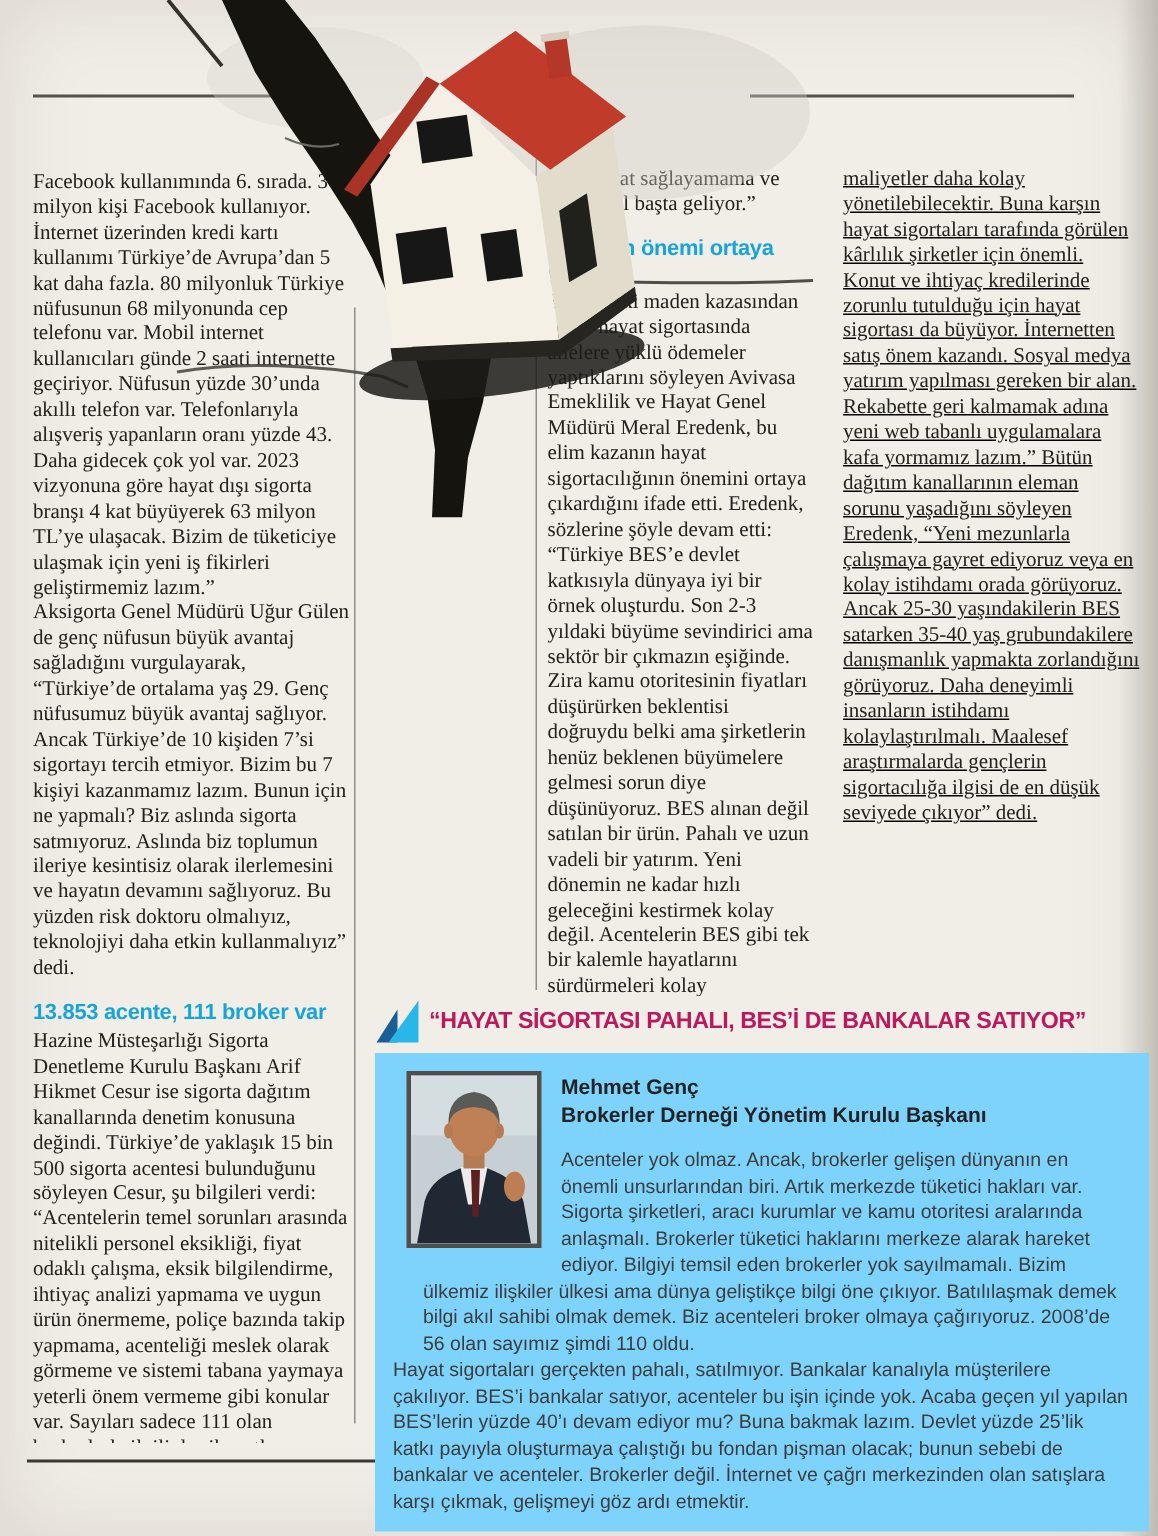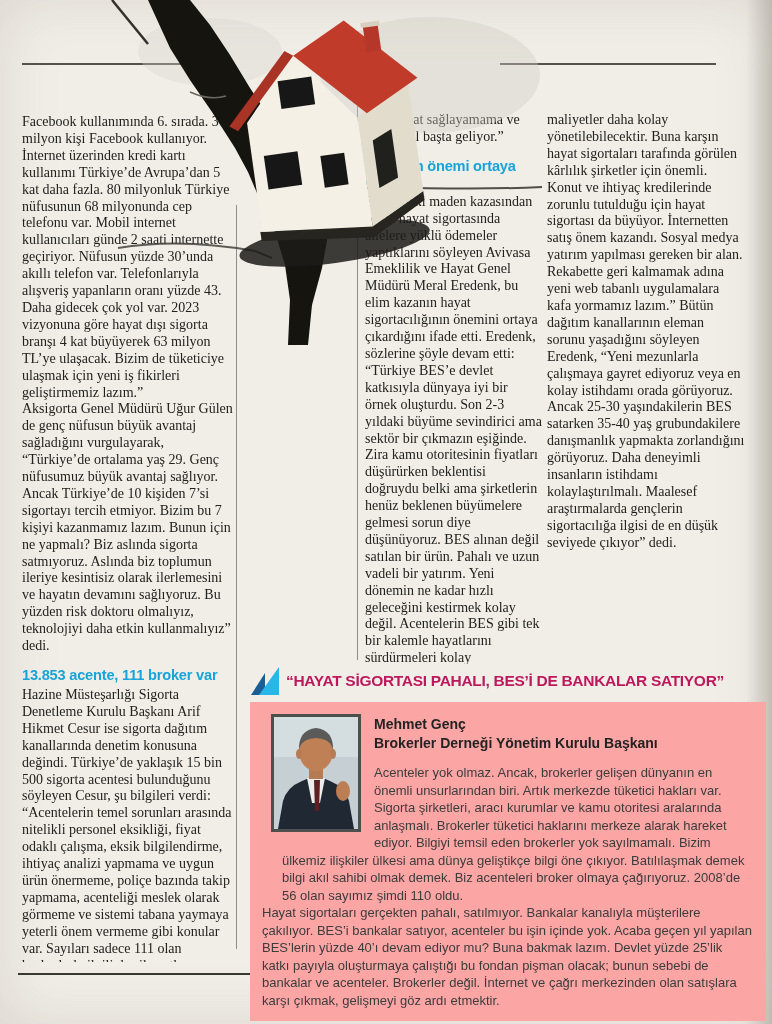--- a/index.html
+++ b/index.html
@@ -24,41 +24,41 @@
 
   
   .colrule{position:absolute; width:1px; background:#8f8d89;}
   #rule1{left:236px; top:205px; height:744px;}
   #rule2{left:357px; top:106px; height:554px;}
 
   
   .col{position:absolute; overflow:hidden; z-index:2;}
   #col1{left:22px;  top:114px; width:213px; height:848px;}
   #col2{left:365px; top:112px; width:177px; height:552px;}
-  #col3{left:547px; top:112px; width:198px; height:552px;}
+  #col3{left:562px; top:112px; width:198px; height:552px;text-decoration:underline;}
   .col p{margin:0; font-size:14px; line-height:16.9px; color:#23211e; text-align:left;}
   .subhead{
     font-family:"Liberation Sans", sans-serif; font-weight:bold;
     color:#17a5d9; font-size:14.6px; margin:12px 0 4px; letter-spacing:-0.2px;
   }
   .endmark{
     display:inline-block; width:8px; height:8px; border-radius:50%;
     background:#9b2d22; margin-left:26px; vertical-align:baseline;
     box-shadow:inset -1px -1px 0 rgba(0,0,0,.4);
   }
 
   
   #quote-box{position:absolute; left:250px; top:664px; width:516px; z-index:2;}
   .qb-title-row{display:flex; align-items:center; height:34px;}
   .qb-marker{flex:0 0 30px; height:30px; margin-right:6px;}
   .qb-title{
     font-family:"Liberation Sans", sans-serif; font-weight:bold;
     font-size:15.5px; color:#be185d; letter-spacing:-0.3px; white-space:nowrap;
   }
-  .qb-panel{background:#fca5a5; margin-top:4px; padding:10px 14px 12px 12px; min-height:228px; overflow:hidden;}
+  .qb-panel{background:#7dd3fc; margin-top:4px; padding:10px 14px 12px 12px; min-height:228px; overflow:hidden;}
   .qb-photo{
     float:left; width:84px; height:112px; border:3px solid #4e4e4c;
     margin:2px 13px 6px 9px; background:#c2ccd1;
   }
   .qb-name,.qb-role{
     font-family:"Liberation Sans", sans-serif; font-weight:bold;
     font-size:14px; line-height:19px; color:#232323;
   }
   .qb-name{margin-top:3px;}
   .qb-body p{

